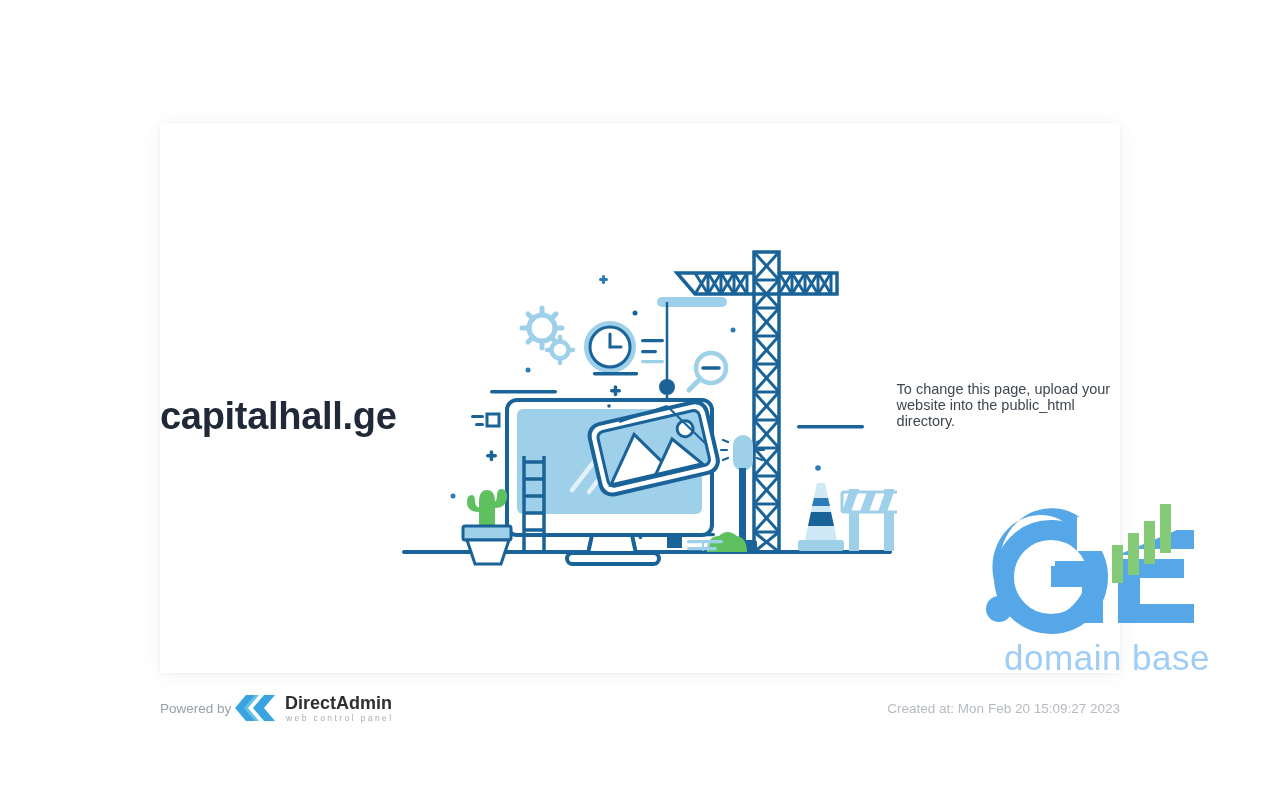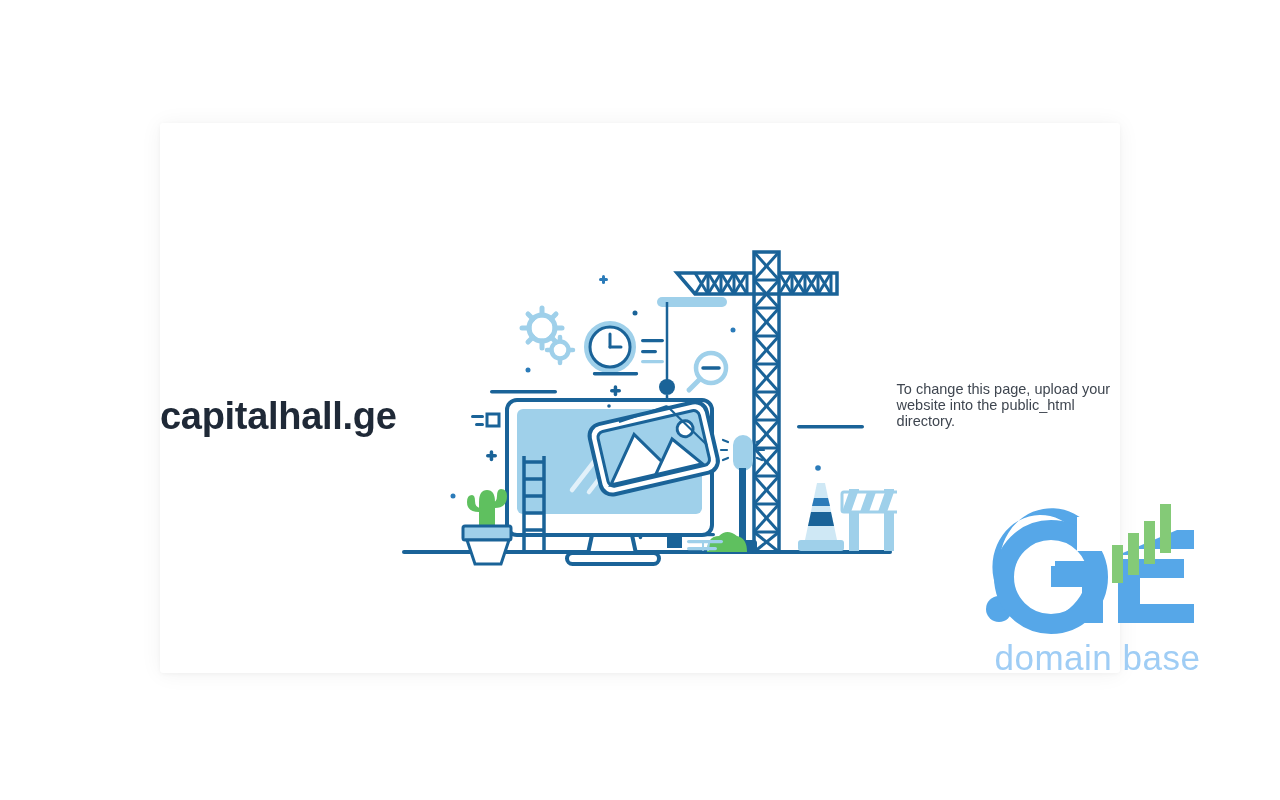--- a/index.html
+++ b/index.html
@@ -91,21 +91,21 @@
   .ge-logo {
     position: absolute;
     left: 985px; top: 495px;
     width: 225px; height: 205px;
     pointer-events: none;
   }
   .ge-caption {
     position: absolute;
     left: 0; top: 145px;
     width: 225px;
-    text-align: center;
+    text-align: right;
     font-size: 35px;
     color: #9fcdf5;
     letter-spacing: 0.5px;
     line-height: 1;
   }
 </style>
 </head>
 <body>
 
 <div class="page">
@@ -390,14 +390,36 @@
         <polygon points="143,38 154,38 154,80 143,80"></polygon>
         <polygon points="159,26 170,26 170,69 159,69"></polygon>
         <polygon points="175,9 186,9 186,58 175,58"></polygon>
       </g>
 
       <polygon points="127,88 190,36 209,36 209,54 146,54 146,88" fill="#56a7e8" opacity="0"></polygon>
     </svg>
     <div class="ge-caption">domain base</div>
   </div>
 
+  <div class="footer">
+    <span class="powered">Powered by</span>
+
+    <div class="da-logo">
+      <svg viewBox="0 0 180 36" width="180" height="36" xmlns="http://www.w3.org/2000/svg">
+
+        <g fill="#39a5e0">
+          <polygon points="2,18 13,5 24,5 13,18 24,31 13,31"></polygon>
+          <polygon points="20,18 31,5 42,5 31,18 42,31 31,31"></polygon>
+        </g>
+        <g fill="#64c0ec">
+          <polygon points="11,18 22,5 26,5 15,18 26,31 22,31"></polygon>
+        </g>
+
+        <text x="52" y="19" font-family="'Liberation Sans', sans-serif" font-size="18" font-weight="bold" fill="#2d2f31">Direct</text>
+        <text x="103" y="19" font-family="'Liberation Sans', sans-serif" font-size="18" font-weight="bold" fill="#2d2f31">Admin</text>
+        <text x="53" y="31" font-family="'Liberation Sans', sans-serif" font-size="8.5" letter-spacing="2.4" fill="#a8acb1">web control panel</text>
+      </svg>
+    </div>
+
+    <span class="created-at">Created at: Mon Feb 20 15:09:27 2023</span>
+  </div>
 
 </div>
 
 </body></html>

